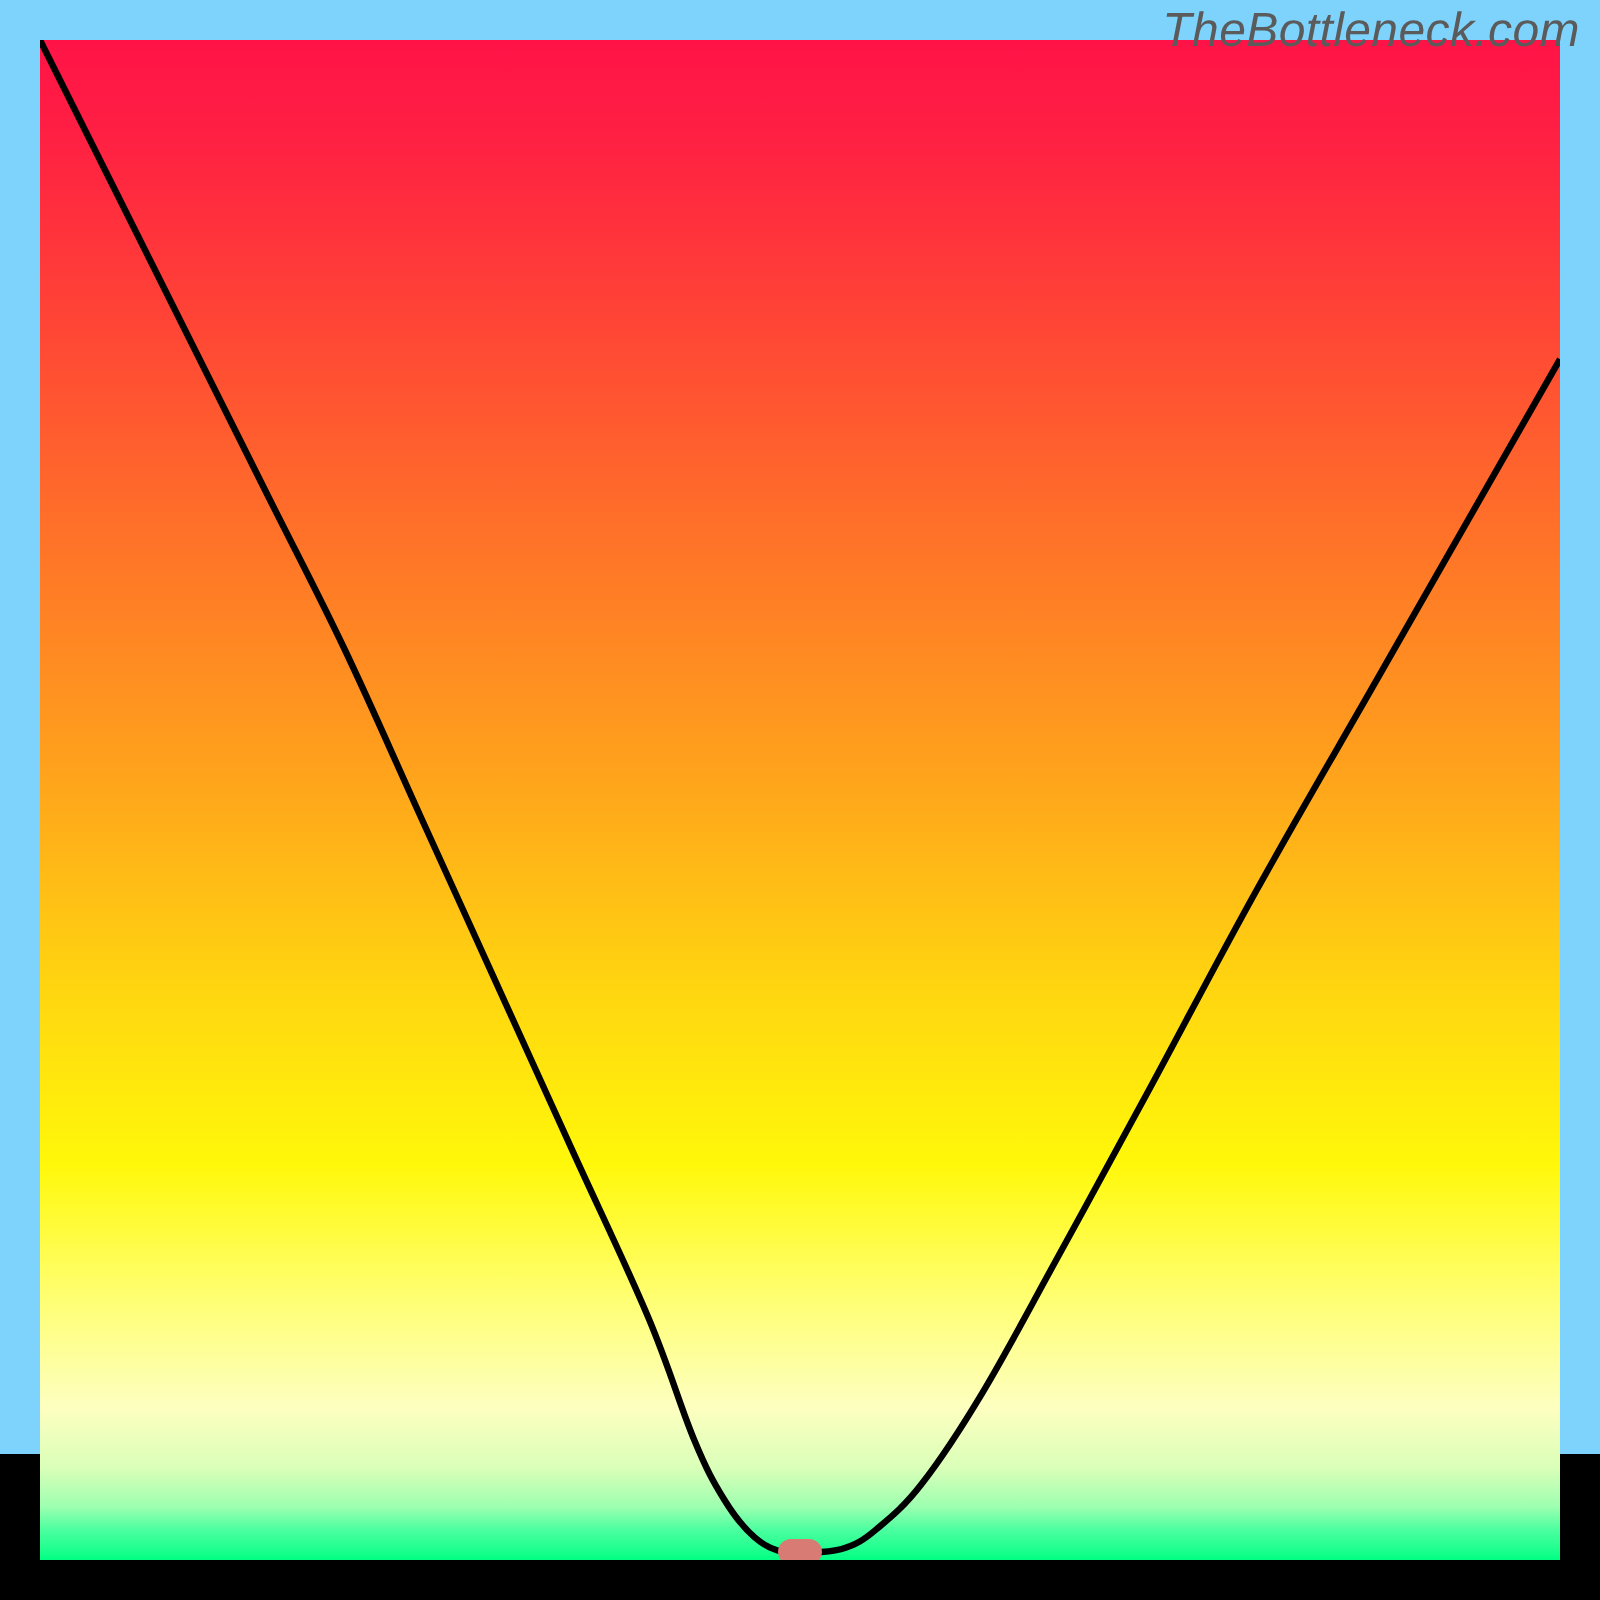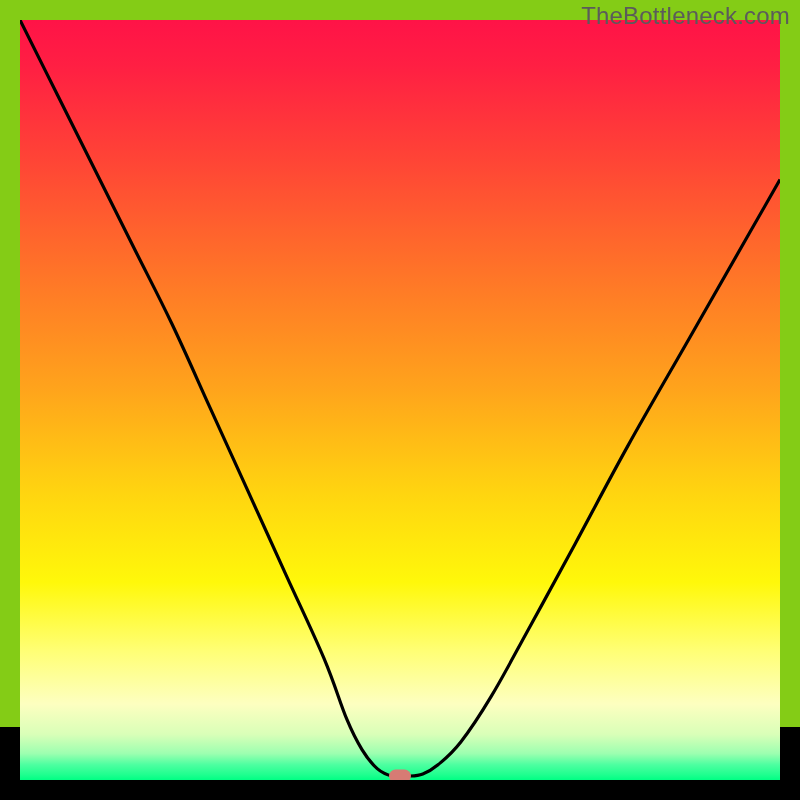--- a/index.html
+++ b/index.html
@@ -8,21 +8,22 @@
     width: 800px;
     height: 800px;
     background: #000;
     overflow: hidden;
     font-family: Arial, Helvetica, sans-serif;
   }
   .frame {
     position: relative;
     width: 800px;
     height: 727px;
-    background: #84cc16;
+    background: #7dd3fc;
+    font-style: italic;
   }
   .watermark {
     position: absolute;
     top: 2px;
     right: 10px;
     color: #5b5b5b;
     font-size: 24px;
     font-weight: 400;
     letter-spacing: 0.2px;
     z-index: 5;

